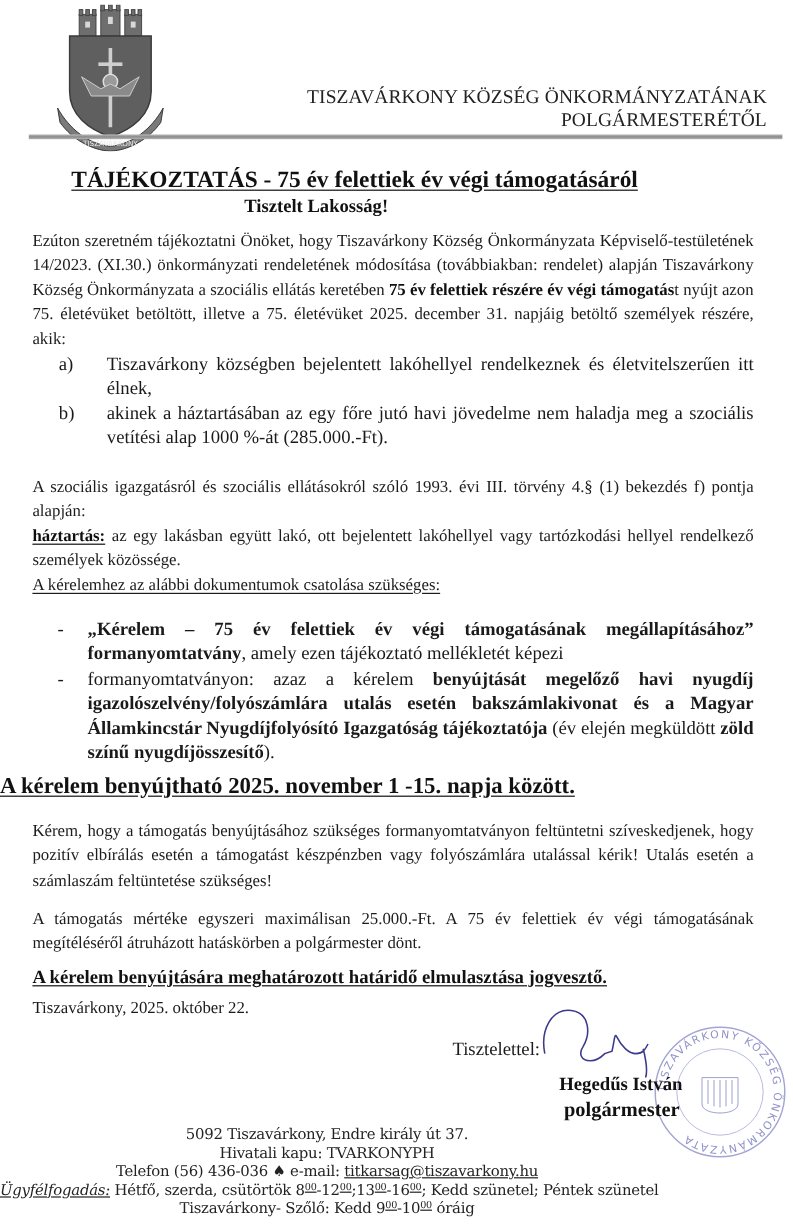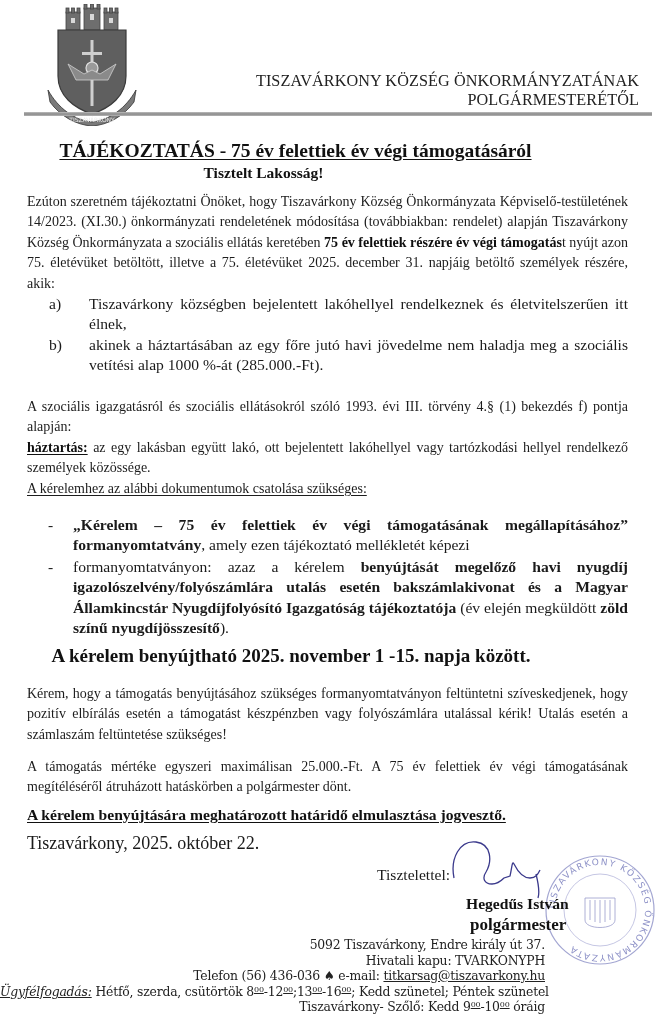--- a/index.html
+++ b/index.html
@@ -38,37 +38,37 @@
   }
   .para b { color: #0f0f0f; }
   .list-row { left: 49px; width: 579px; font-size: 15.6px; line-height: 20.4px; text-align: justify; }
   .list-row .marker { position: absolute; left: 0; top: 0; }
   .list-row .txt { margin-left: 40px; display: block; }
   .dash-row { left: 48px; width: 580px; font-size: 15.6px; line-height: 20.4px; text-align: justify; }
   .dash-row .marker { position: absolute; left: 0; top: 0; }
   .dash-row .txt { margin-left: 25px; display: block; }
   .u { text-decoration: underline; text-underline-offset: 2px; }
   #deadline {
-    left: 0; width: 582px; top: 645px; text-align: center;
-    font-weight: bold; font-size: 19px; 
+    left: 0; width: 582px; top: 645px; 
+    font-weight: bold; font-size: 19px; text-decoration: underline;
     text-underline-offset: 2px; color: #111;
   }
   #warning {
     left: 27px; top: 806px; font-weight: bold; font-size: 15.6px;
     text-decoration: underline; text-underline-offset: 2px; color: #111; white-space: nowrap;
   }
-  #place-date { left: 27px; top: 833px; font-size: 18px; white-space: nowrap; }
+  #place-date { left: 27px; top: 833px; font-size: 14px; white-space: nowrap; }
   #regards { left: 377px; top: 866px; font-size: 15.6px; white-space: nowrap; }
   #signer-name { left: 466px; top: 895px; font-size: 15.6px; font-weight: bold; white-space: nowrap; color:#111; }
   #signer-title { left: 470px; top: 915px; font-size: 17px; font-weight: bold; white-space: nowrap; color:#111; }
   #signature { left: 440px; top: 838px; width: 110px; height: 70px; }
   #stamp { left: 540px; top: 850px; width: 120px; height: 120px; }
   
   .foot {
-    left: 0; width: 545px; text-align: right; font-size: 12.4px;
+    left: 0; width: 545px; text-align: center; font-size: 12.4px;
     font-family: "DejaVu Serif", serif; color: #222; white-space: nowrap;
     letter-spacing: -0.2px;
   }
   #f1 { top: 937px; }
   #f2 { top: 953px; }
   #f3 { top: 968px; }
   #f4 { top: 984px; }
   #f5 { top: 999px; }
   .foot a { color: #222; text-decoration: underline; }
   .foot .ital { font-style: italic; text-decoration: underline; }

